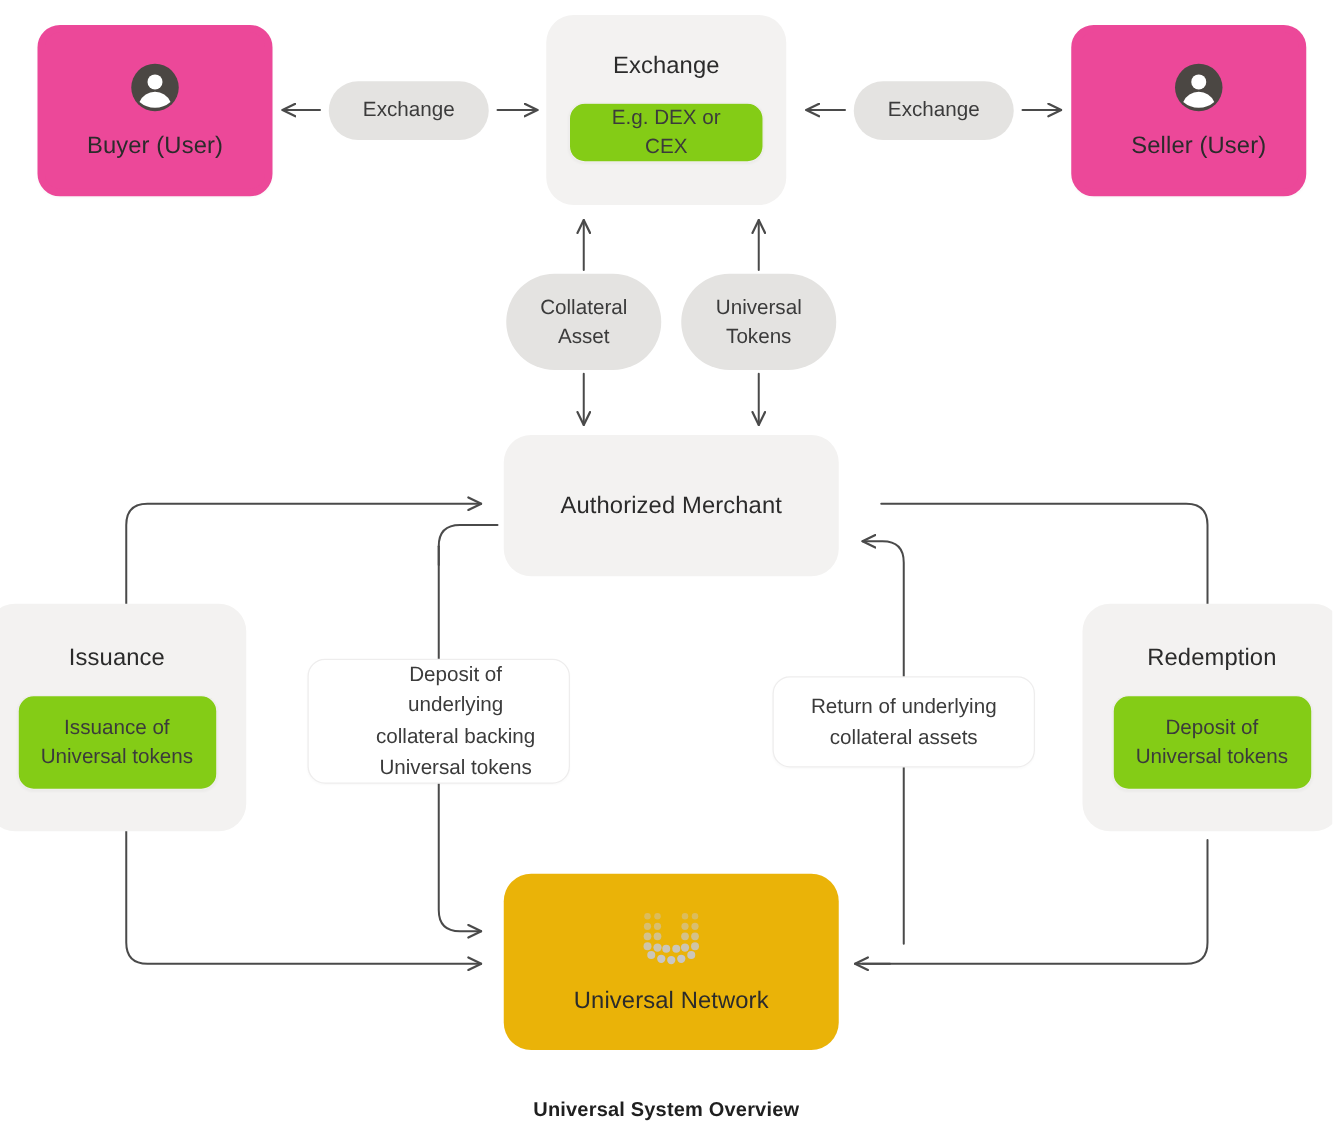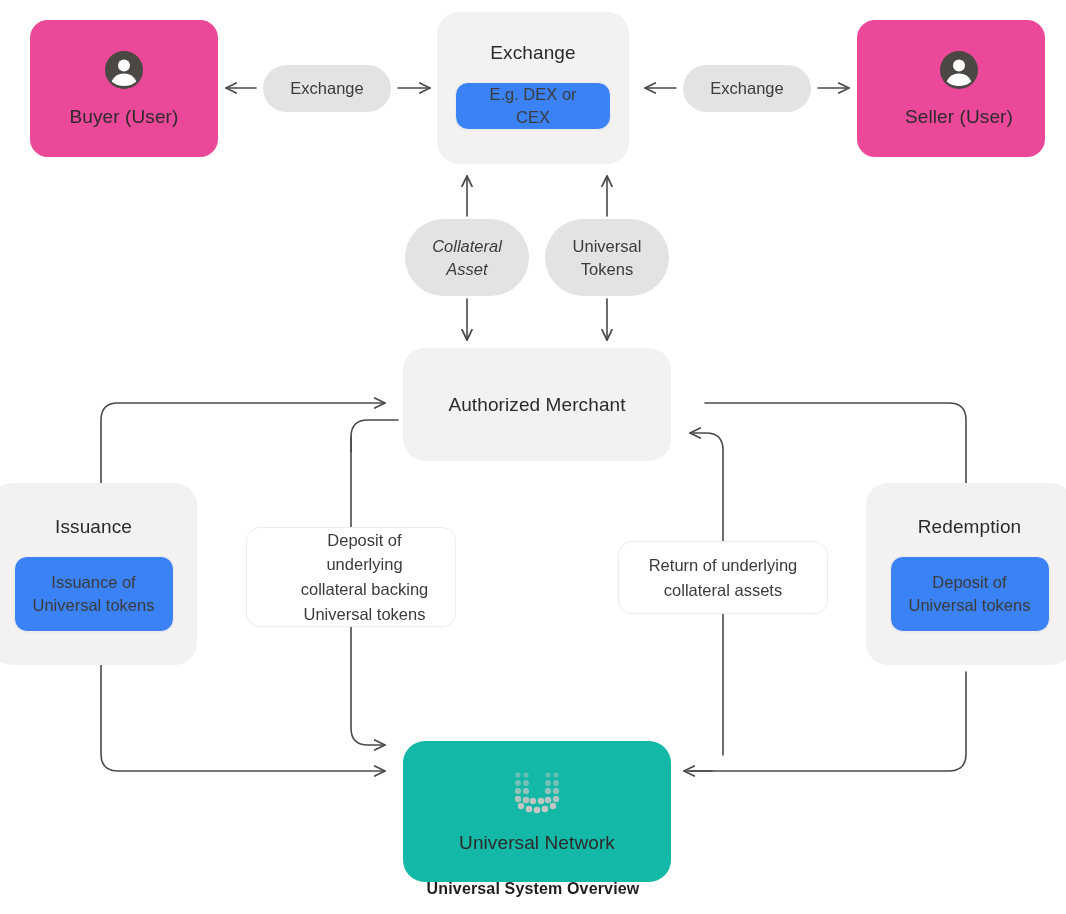--- a/index.html
+++ b/index.html
@@ -62,21 +62,21 @@
     background: #f3f2f1;
     border-radius: 22px;
   }
   .panel-title {
     font-size: 19px;
     color: #2b2b2b;
     font-weight: 400;
     letter-spacing: 0.1px;
   }
   .inner-box {
-    background: #3b82f6;
+    background: #84cc16;
     border: 1px solid #efeeed;
     border-radius: 13px;
     box-shadow: 0 1px 2px rgba(0,0,0,0.03);
     display: flex;
     align-items: center;
     justify-content: center;
     text-align: center;
     box-sizing: border-box;
     font-size: 16.5px;
     color: #3b3b3b;
@@ -107,23 +107,22 @@
     text-align: center;
     font-size: 16.5px;
     color: #3b3b3b;
     line-height: 1.5;
     box-shadow: 0 1px 2px rgba(0,0,0,0.025);
     padding: 10px 14px;
   }
 
   
   .net-node {
-    background: #14b8a6;
+    background: #eab308;
     border-radius: 22px;
-    margin-top: 42px;
   }
   .net-label {
     font-size: 19px;
     color: #2b2b2b;
     letter-spacing: 0.1px;
   }
   .net-logo {
     width: 52px;
     height: 48px;
     margin-bottom: 14px;
@@ -214,21 +213,21 @@
 
   <div class="node card-user" style="left:857px; top:20px; width:188px; height:137px;padding-left:16px;">
     <svg class="avatar-icon" viewBox="0 0 40 40">
       <circle cx="20" cy="20" r="19" fill="#4b4743"></circle>
       <circle cx="20" cy="15.5" r="6" fill="#ffffff"></circle>
       <path d="M7.6 31.5 A 13.6 13.6 0 0 1 32.4 31.5 A 19 19 0 0 1 7.6 31.5 Z" fill="#ffffff"></path>
     </svg>
     <div class="user-label">Seller (User)</div>
   </div>
 
-  <div class="node pill" style="left:405px; top:219px; width:124px; height:77px;font-style:italic;">
+  <div class="node pill" style="left:405px; top:219px; width:124px; height:77px;">
     <span>Collateral</span>
     <span>Asset</span>
   </div>
 
   <div class="node pill" style="left:545px; top:219px; width:124px; height:77px;">
     <span>Universal</span>
     <span>Tokens</span>
   </div>
 
   <div class="node panel" style="left:403px; top:348px; width:268px; height:113px;">

